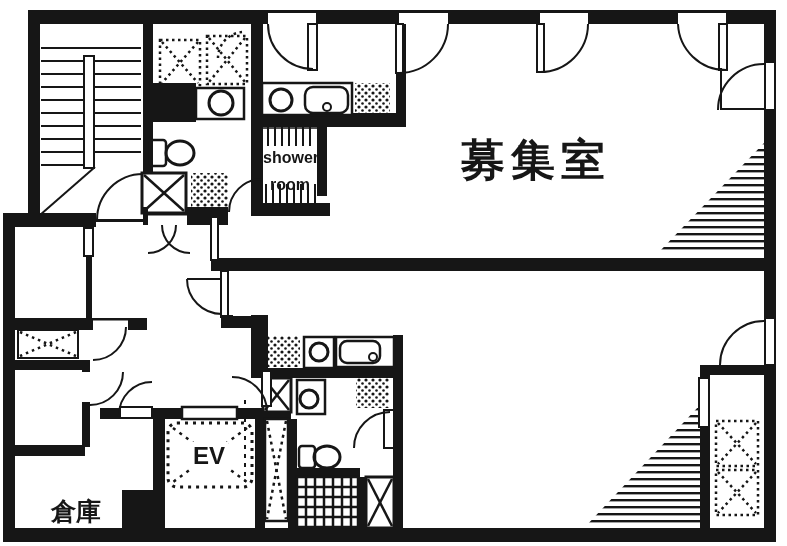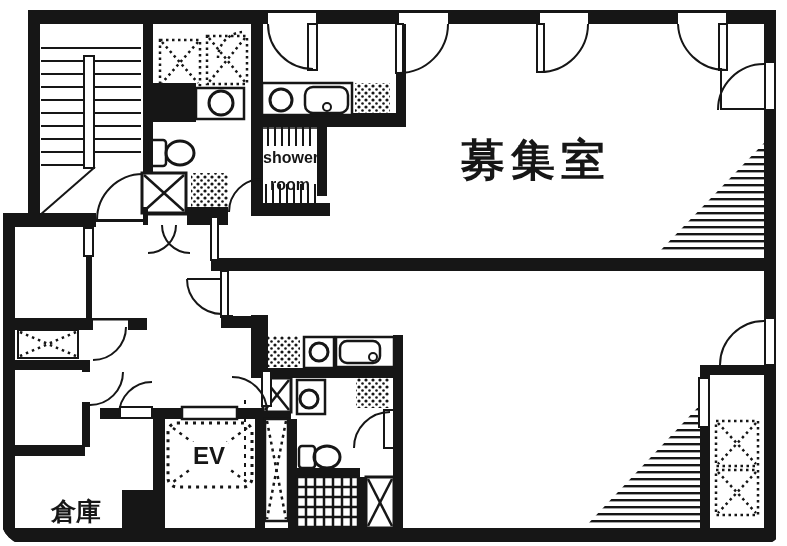--- a/index.html
+++ b/index.html
@@ -1,16 +1,16 @@
 <!DOCTYPE html>
 <html><head>
 <meta charset="utf-8">
 <style>
   html,body{margin:0;padding:0;background:#ffffff;}
-  .page{width:787px;height:546px;position:relative;background:#ffffff;overflow:hidden;border-radius:30px;}
+  .page{width:787px;height:546px;position:relative;background:#ffffff;overflow:hidden;}
   svg{display:block;}
   text{font-family:"DejaVu Sans","Liberation Sans",sans-serif;fill:#161616;}
   .jp{font-weight:bold;}
   .en{font-weight:bold;font-family:"Liberation Sans","DejaVu Sans",sans-serif;}
 </style>
 </head>
 <body>
 
 <div class="page">
 <svg width="787" height="546" viewBox="0 0 787 546">

